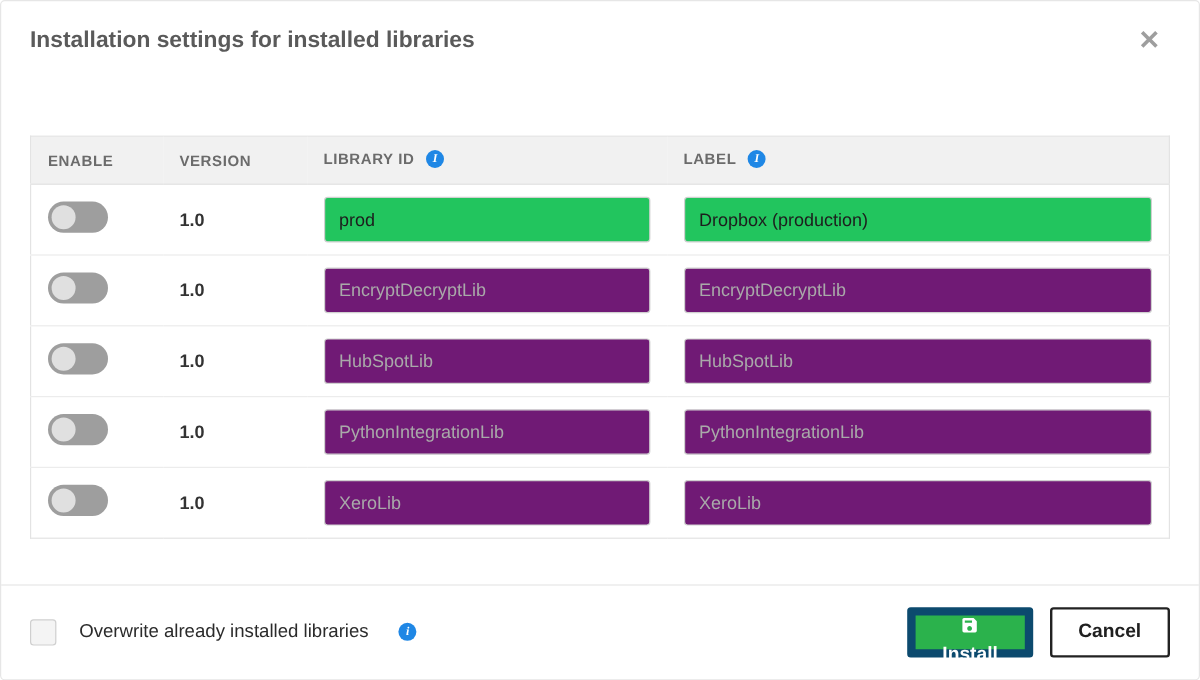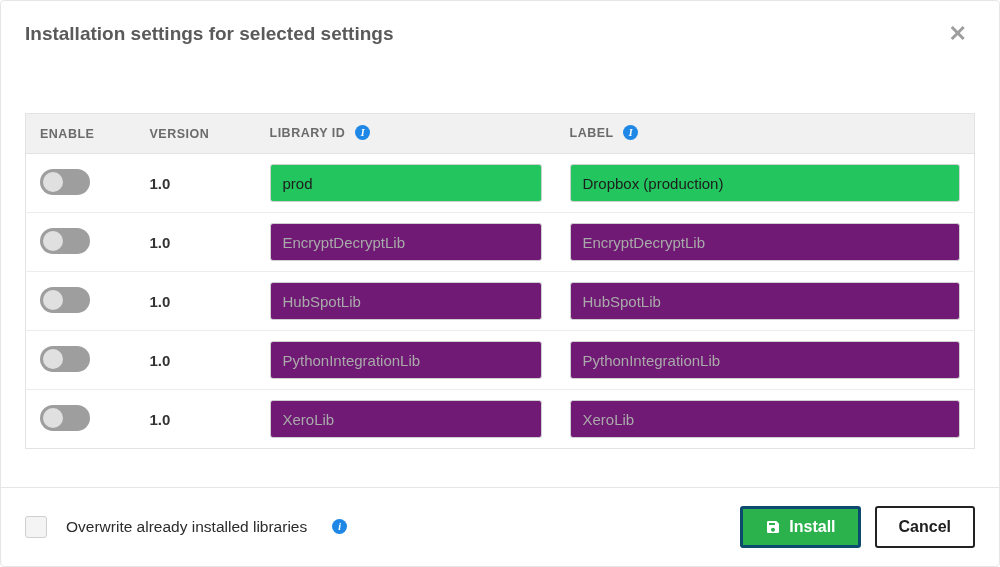--- a/index.html
+++ b/index.html
@@ -162,36 +162,37 @@
     font-weight: 600;
     border-radius: 3px;
     cursor: pointer;
     display: inline-flex;
     align-items: center;
     gap: 8px;
   }
   .btn-primary {
     background: #2bb24c;
     color: #fff;
-    border: 3px solid #0c4a6e;
+    border: 7px solid #0c4a6e;
+    flex-direction: column;
   }
   .btn-default {
     background: #fff;
     color: #202020;
     border: 2px solid #222;
   }
   .save-icon svg { display: block; }
 </style>
 </head>
 <body>
 
 <div class="modal">
 
   <div class="modal-header">
-    <div class="modal-title">Installation settings for selected settings</div>
+    <div class="modal-title">Installation settings for installed libraries</div>
     <div class="close-x">✕</div>
   </div>
 
   <div class="modal-body">
     <table class="grid">
       <thead>
         <tr>
           <th class="col-enable">Enable</th>
           <th class="col-version">Version</th>
           <th class="col-lib">

